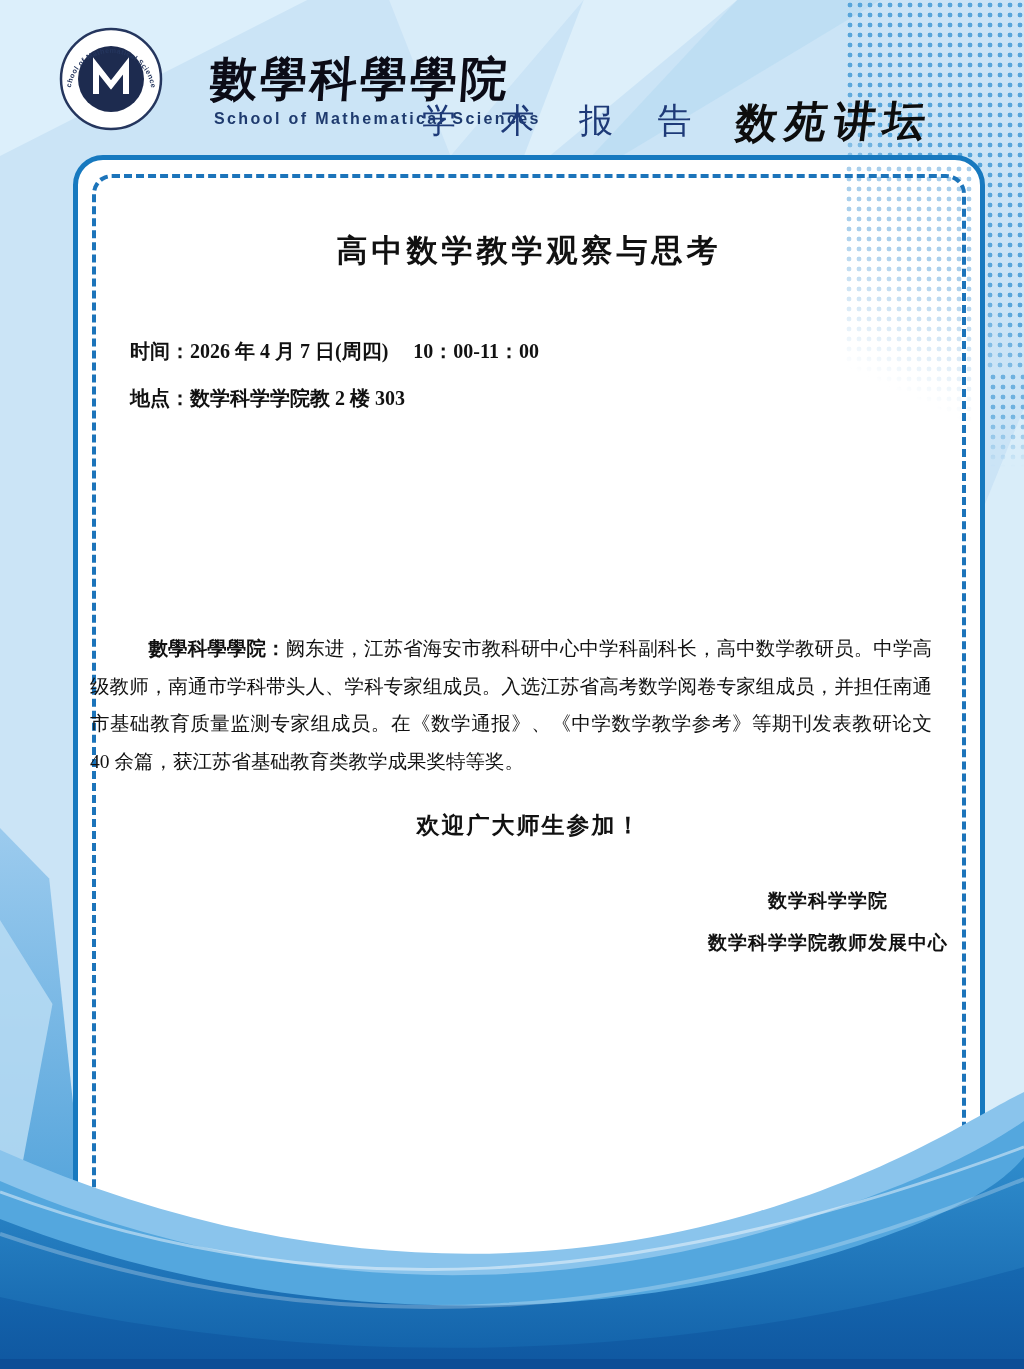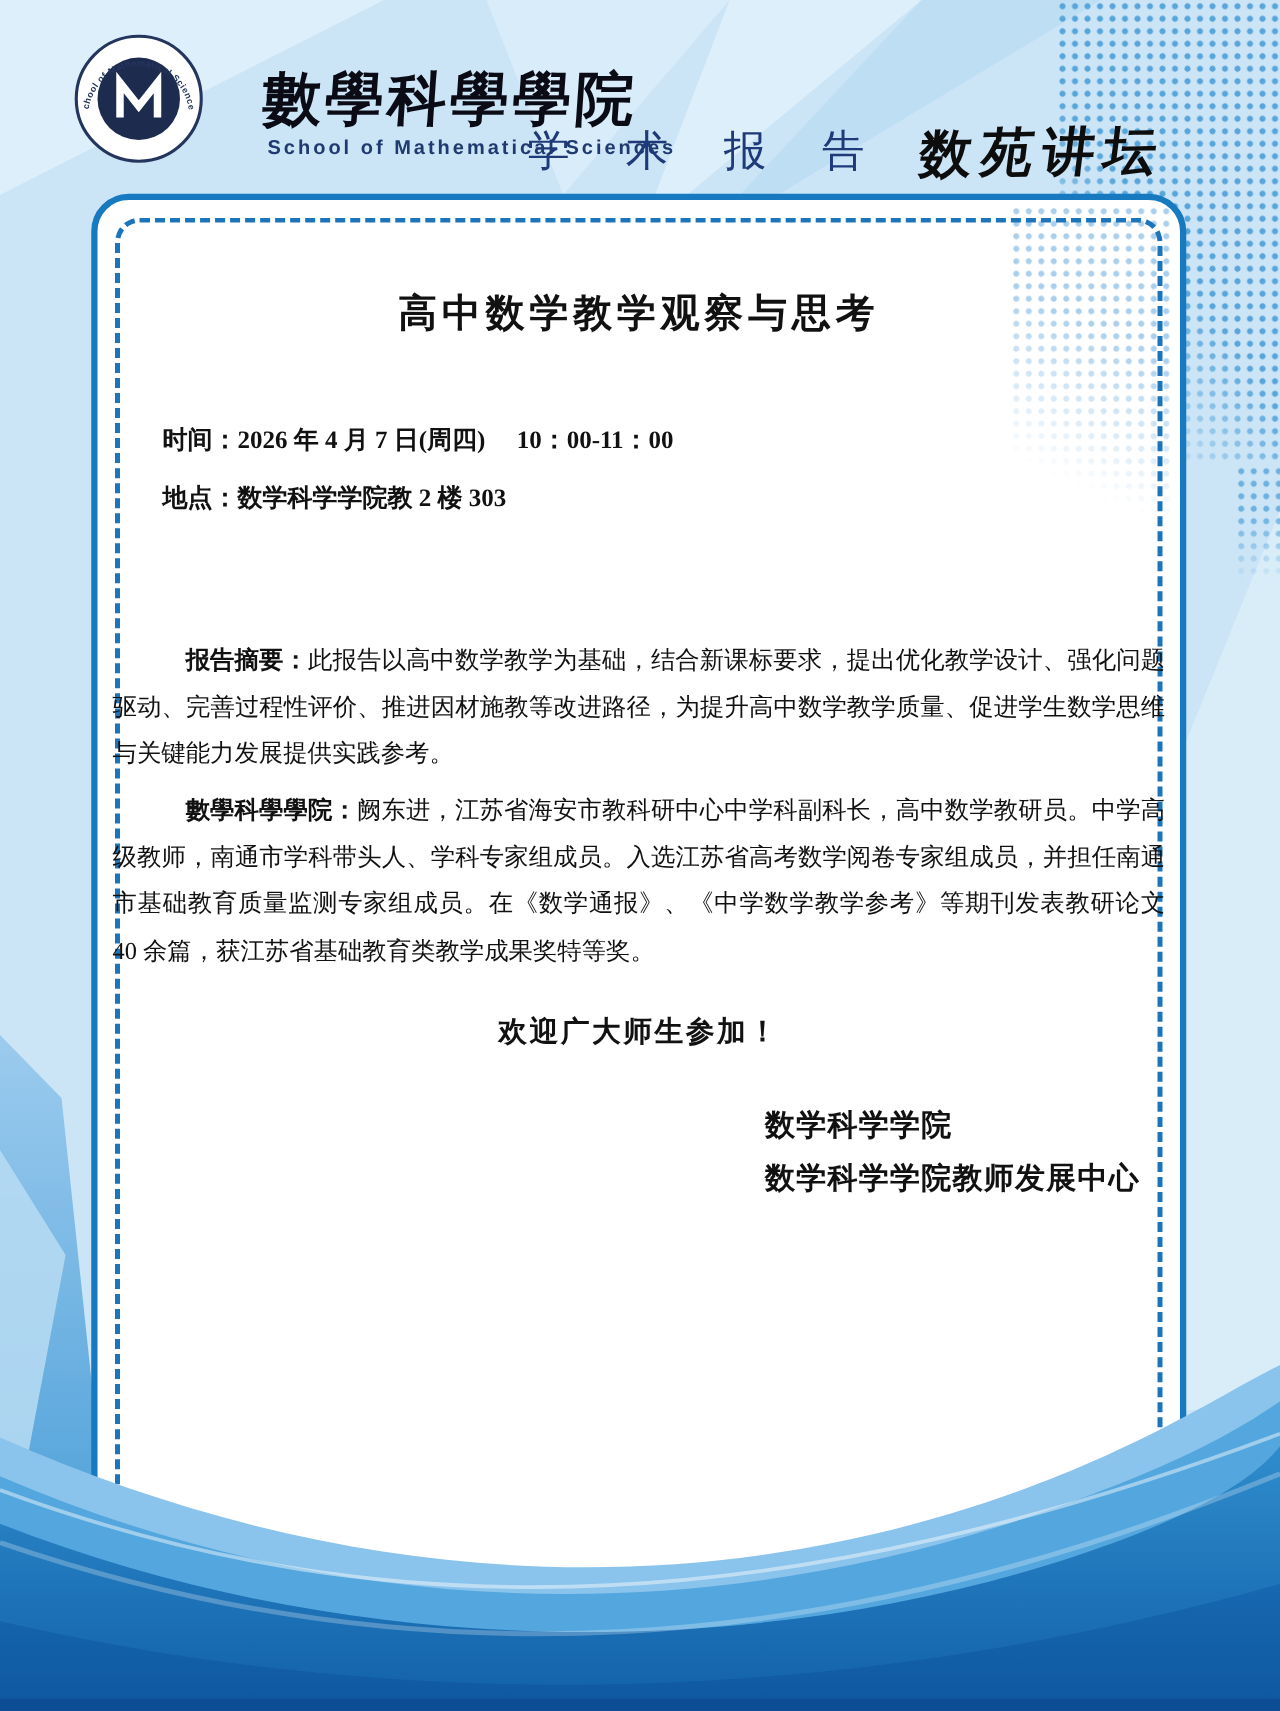--- a/index.html
+++ b/index.html
@@ -43,37 +43,37 @@
   .school-en{position:absolute;left:214px;top:110px;z-index:4;
     font-size:16px;font-weight:bold;color:#1e3a6e;letter-spacing:2.4px;
     font-family:"Liberation Sans","DejaVu Sans",sans-serif;white-space:nowrap;}
   .series{position:absolute;left:422px;top:98px;z-index:4;
     font-size:34px;font-weight:normal;color:#1e3a78;letter-spacing:18px;white-space:nowrap;}
   .forum{position:absolute;left:736px;top:94px;z-index:4;
     font-size:42px;font-weight:bold;color:#0d0d0d;letter-spacing:7px;
     transform:skewX(-8deg) rotate(-1deg);white-space:nowrap;}
   
   .card{position:absolute;left:73px;top:155px;width:866px;height:1118px;z-index:3;
-    background:#ffffff;border:5px solid #1779bf;border-radius:30px;}
+    background:#ffffff;border:5px solid #1779bf;border-radius:30px;padding-left:36px;}
   .dashed{position:absolute;left:14px;top:14px;right:14px;bottom:14px;
     border:4px dashed #1c74ba;border-radius:20px;z-index:2;pointer-events:none;}
   .card-content{position:absolute;left:0;top:0;right:0;bottom:0;z-index:3;color:#111;}
   .title{position:absolute;top:70px;left:0;right:0;text-align:center;
     font-size:31px;font-weight:bold;letter-spacing:4px;}
   .meta{position:absolute;top:178px;left:52px;font-size:20px;font-weight:bold;}
   .meta-row{height:47px;}
   .para{position:absolute;left:12px;width:842px;font-size:19.5px;line-height:37.5px;
     text-align:justify;text-justify:inter-ideograph;text-indent:3em;}
   .para b{font-weight:bold;}
   .abstract{top:350px;}
   .bio{top:470px;}
   .welcome{position:absolute;top:650px;left:0;right:0;text-align:center;
     font-size:23px;font-weight:bold;letter-spacing:2px;}
-  .orgs{position:absolute;top:720px;right:32px;text-align:left;
-    font-size:24px;font-weight:bold;line-height:42px;letter-spacing:1px;}
+  .orgs{position:absolute;top:720px;right:32px;text-align:center;
+    font-size:19px;font-weight:bold;line-height:42px;letter-spacing:1px;}
   
   .waves{position:absolute;left:0;bottom:0;width:1024px;height:340px;z-index:5;}
 </style>
 </head>
 <body>
 
 <div class="poster">
 
   <div class="ray ray-d"></div>
   <div class="ray ray-c"></div>
@@ -110,21 +110,20 @@
     <div class="dashed"></div>
     <div class="card-content">
 
       <div class="title">高中数学教学观察与思考</div>
 
       <div class="meta">
         <div class="meta-row"><span>时间：</span><span>2026 年 4 月 7 日(周四)　 10：00-11：00</span></div>
         <div class="meta-row"><span>地点：</span><span>数学科学学院教 2 楼 303</span></div>
       </div>
 
-      <div class="para abstract"><b>报告摘要：</b><span>此报告以高中数学教学为基础，结合新课标要求，提出优化教学设计、强化问题驱动、完善过程性评价、推进因材施教等改进路径，为提升高中数学教学质量、促进学生数学思维与关键能力发展提供实践参考。</span></div>
 
       <div class="para bio"><b>數學科學學院：</b><span>阙东进，江苏省海安市教科研中心中学科副科长，高中数学教研员。中学高级教师，南通市学科带头人、学科专家组成员。入选江苏省高考数学阅卷专家组成员，并担任南通市基础教育质量监测专家组成员。在《数学通报》、《中学数学教学参考》等期刊发表教研论文 40 余篇，获江苏省基础教育类教学成果奖特等奖。</span></div>
 
       <div class="welcome">欢迎广大师生参加！</div>
 
       <div class="orgs">
         <div>数学科学学院</div>
         <div>数学科学学院教师发展中心</div>
       </div>
 

